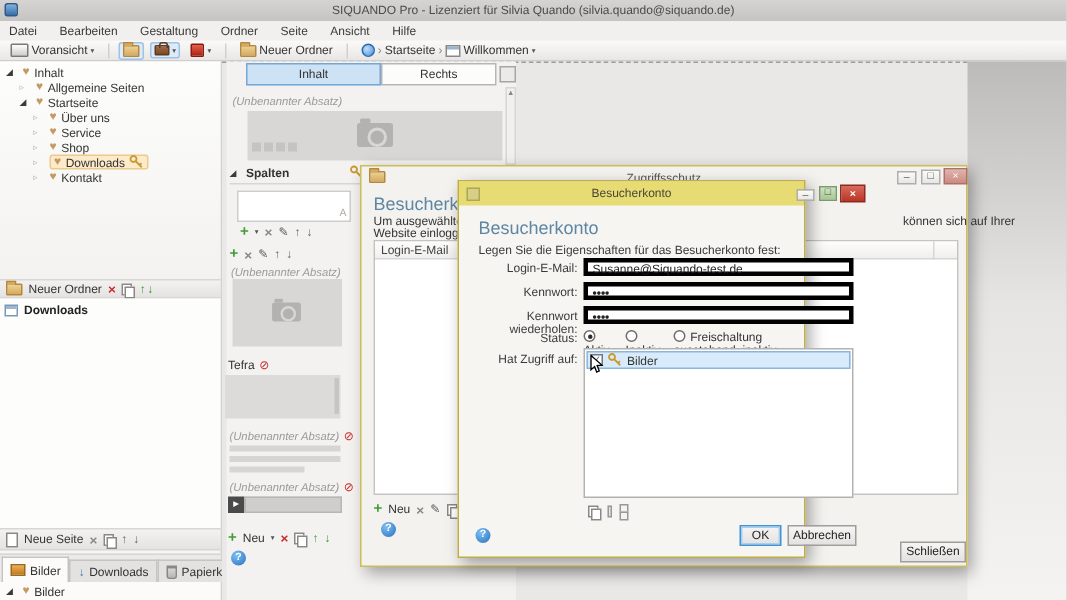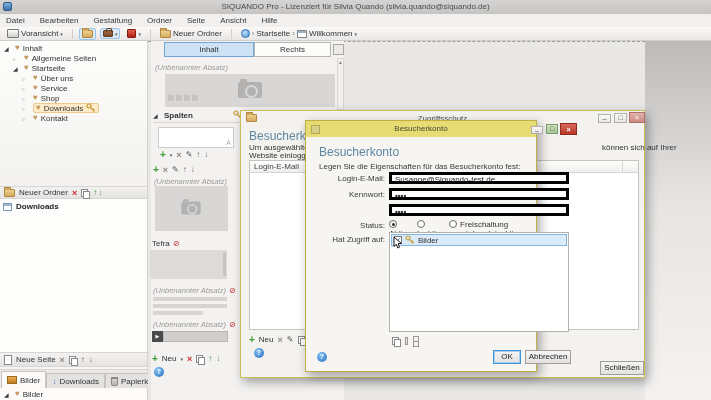--- a/index.html
+++ b/index.html
@@ -388,20 +388,21 @@
 
     <div class="dlg-h" style="position:absolute;left:13px;top:24px;">Besucherkonto</div>
     <div style="position:absolute;left:13px;top:41px;color:#3a3a3a;">Legen Sie die Eigenschaften für das Besucherkonto fest:</div>
 
     <span class="flabel" style="left:5px;top:53px;">Login-E-Mail:</span>
     <div class="input" style="position:absolute;left:83px;top:51px;width:180px;height:12px;">Susanne@Siquando-test.de</div>
 
     <span class="flabel" style="left:5px;top:69px;">Kennwort:</span>
     <div class="input" style="position:absolute;left:83px;top:67px;width:180px;height:12px;font-weight:bold;">••••</div>
 
+    <span class="flabel" style="left:5px;top:85px;">Kennwort wiederholen:</span>
     <div class="input" style="position:absolute;left:83px;top:83px;width:180px;height:12px;font-weight:bold;">••••</div>
 
     <span class="flabel" style="left:5px;top:100px;">Status:</span>
     <div style="position:absolute;left:83px;top:99px;display:flex;gap:9px;align-items:center;">
       <span><span class="radio on"></span><span>Aktiv</span></span>
       <span><span class="radio"></span><span>Inaktiv</span></span>
       <span><span class="radio"></span><span>Freischaltung ausstehend, inaktiv</span></span>
     </div>
 
     <span class="flabel" style="left:5px;top:114px;">Hat Zugriff auf:</span>

